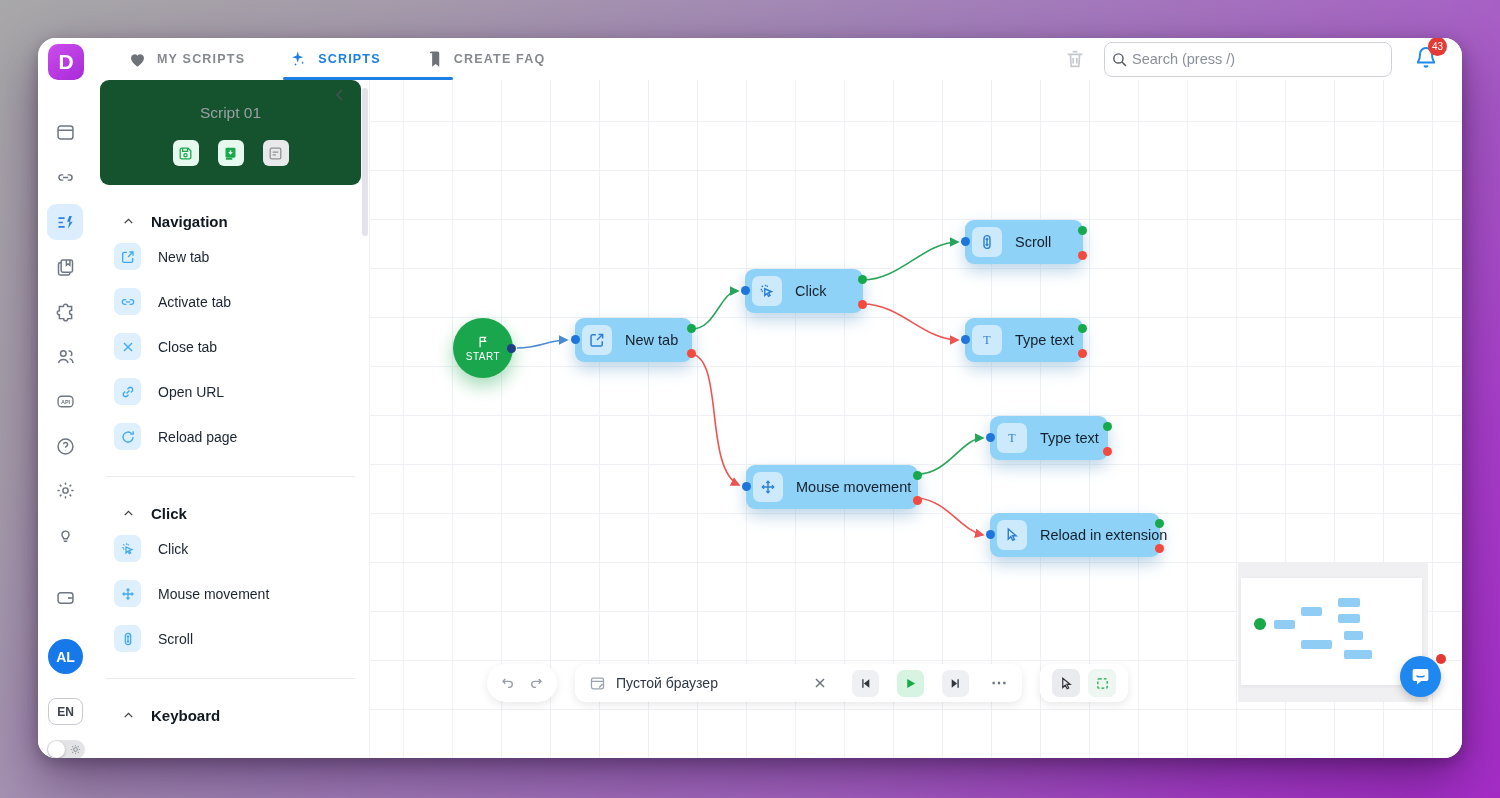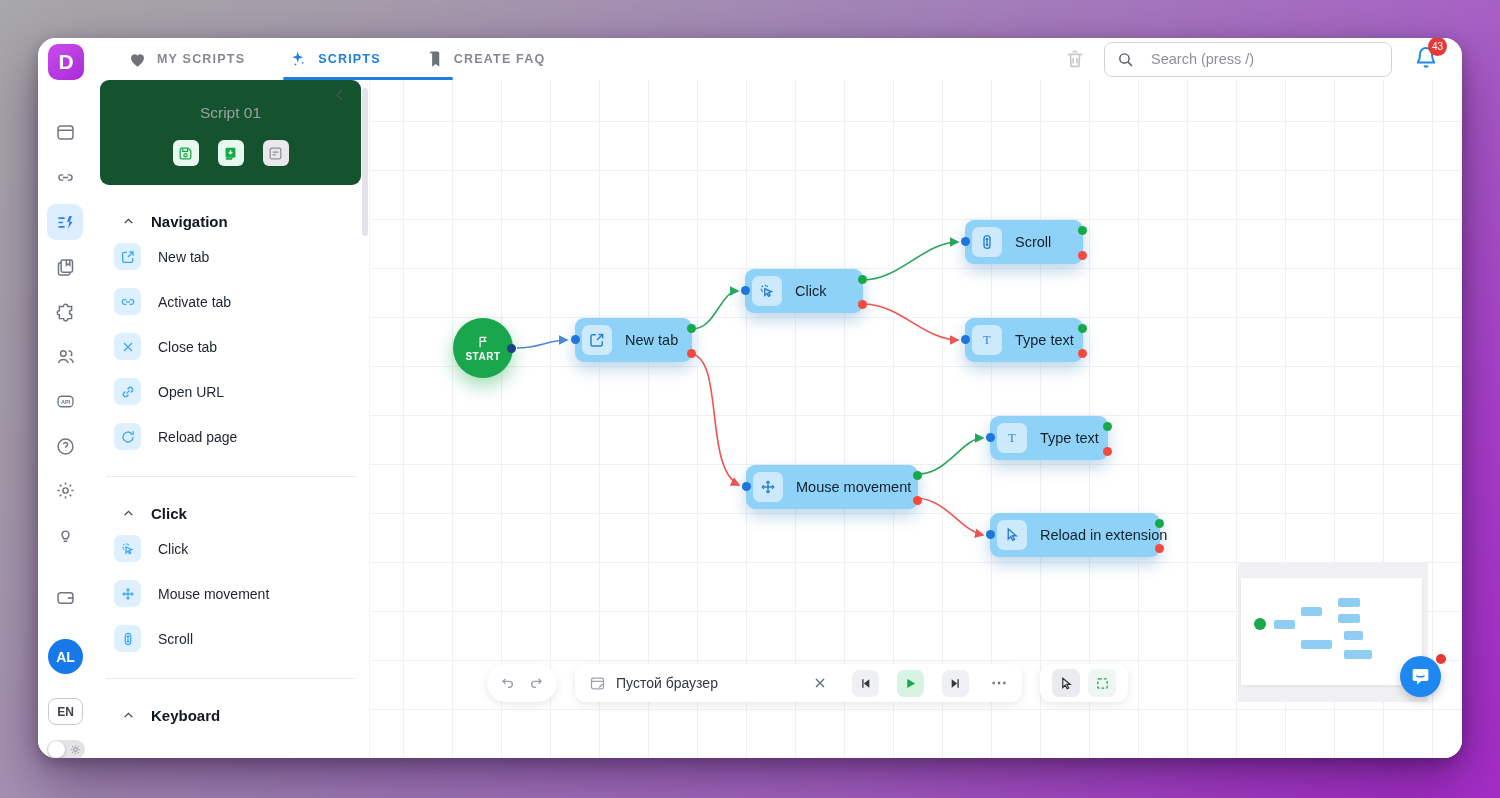--- a/index.html
+++ b/index.html
@@ -32,21 +32,21 @@
   
   .topbar{position:absolute;left:54px;top:0;right:0;height:42px;background:#fff;display:flex;align-items:center;z-index:5;padding-left:36px}
   .tab{position:relative;height:42px;display:flex;align-items:center;gap:10px;margin-right:44px;cursor:pointer;
     font-size:12.5px;font-weight:700;letter-spacing:1.2px;color:#85898f}
   .tab svg{width:19px;height:19px;color:#6f7379}
   .tab.active{color:#1b7fe4}
   .tab.active svg{color:#1b7fe4}
   .tab.active::after{content:"";position:absolute;left:-6px;right:-72px;bottom:0;height:3px;background:#1b7fe4;border-radius:2px}
   .top-right{margin-left:auto;display:flex;align-items:center;padding-right:24px}
   .trash{width:22px;height:22px;color:#c6c9ce;margin-right:18px;cursor:pointer}
-  .search{width:288px;height:35px;border:1px solid #cfd3d8;border-radius:8px;display:flex;align-items:center;padding:0 12px;gap:17px;background:#fff}
+  .search{width:288px;height:35px;border:1px solid #cfd3d8;border-radius:8px;display:flex;align-items:center;padding:0 6px;gap:4px;background:#fff}
   .search svg{width:17px;height:17px;color:#545a63;flex:none}
   .search input{border:none;outline:none;font-size:14.5px;color:#333;width:100%;font-family:"Liberation Sans",sans-serif}
   .search input::placeholder{color:#8a9099}
   .bellwrap{position:relative;margin-left:22px;cursor:pointer}
   .bellwrap svg{width:24px;height:24px;color:#1e88f0}
   .badge{position:absolute;right:-9px;top:-8px;min-width:19px;height:19px;border-radius:10px;background:#e53935;color:#fff;
     font-size:10px;font-weight:400;display:flex;align-items:center;justify-content:center;padding:0 4px}
 
   
   .panel{position:absolute;left:54px;top:42px;width:278px;bottom:0;background:#fff;z-index:4;border-right:1px solid #f2f2f4}
@@ -79,21 +79,21 @@
   .ntile svg{width:18px;height:18px}
   .nlabel{font-size:14.5px;color:#14202c;white-space:nowrap}
   .port{position:absolute;width:9px;height:9px;border-radius:50%;cursor:crosshair}
   .port.pin{left:-4px;top:17px;background:#1e76da}
   .port.pok{right:-4px;top:6px;background:#16a94b}
   .port.perr{right:-4px;top:31px;background:#f4493d}
   .start{position:absolute;left:83px;top:238px;width:60px;height:60px;border-radius:50%;background:#19a64d;color:#fff;
     display:flex;flex-direction:column;align-items:center;justify-content:center;gap:2px;z-index:2;
     box-shadow:0 8px 18px rgba(25,166,77,.4);cursor:pointer}
   .start svg{width:14px;height:14px}
-  .start .slabel{font-size:10px;font-weight:700;letter-spacing:.5px}
+  .start .slabel{font-size:10px;font-weight:400;letter-spacing:.5px}
   .start .sport{position:absolute;right:-3px;top:26px;width:9px;height:9px;border-radius:50%;background:#1d3f86}
 
   
   .pill{position:absolute;top:584px;height:38px;background:#fff;border-radius:11px;box-shadow:0 3px 10px rgba(0,0,0,.09);
     display:flex;align-items:center;z-index:3}
   .pill-history{left:117px;width:70px;border-radius:19px;justify-content:center;gap:12px}
   .pill-history svg{width:16px;height:16px;color:#979ea6;cursor:pointer}
   .pill-run{left:205px;width:447px;padding:0 14px;gap:10px}
   .pill-run .bicon{width:17px;height:17px;color:#9aa3ad;flex:none}
   .pill-run .bname{font-size:14px;color:#2e3744;white-space:nowrap}

